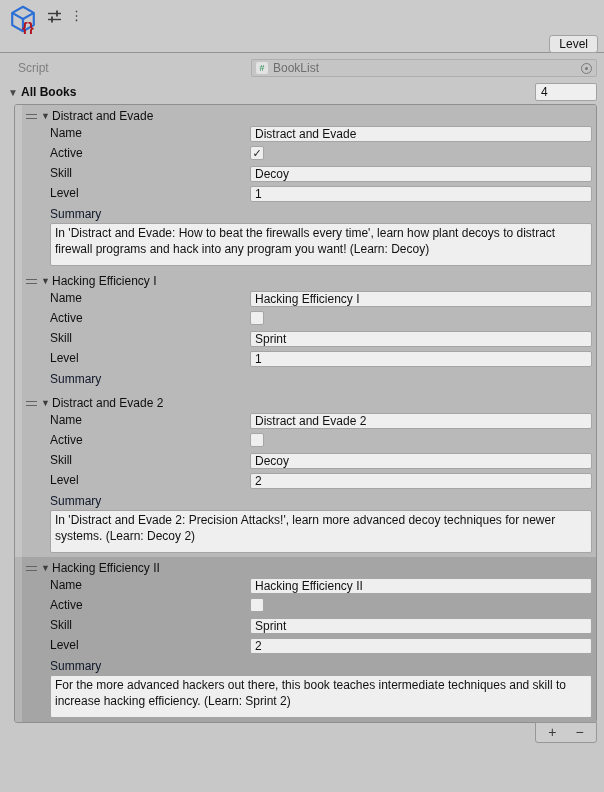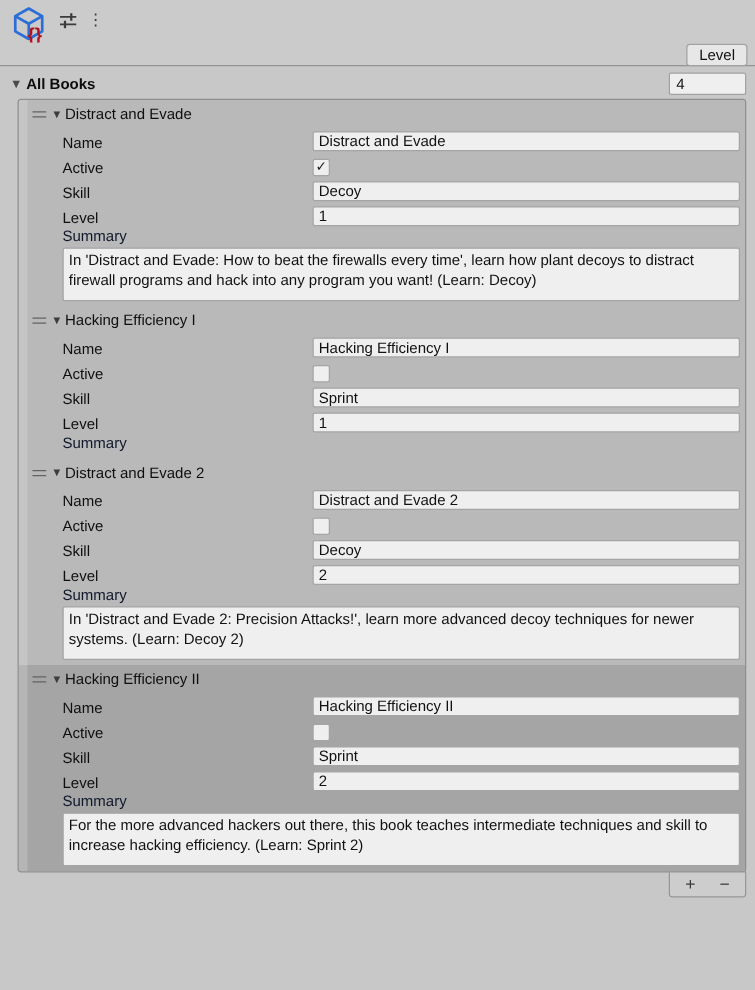--- a/index.html
+++ b/index.html
@@ -48,21 +48,21 @@
   .list {
     margin:2px 7px 0 14px; border:1px solid #8f8f8f; border-radius:3px;
     background:#c3c3c3; overflow:hidden;
   }
   .element { background:#b9b9b9; position:relative; padding:1px 0 4px 0; }
   .element::before { content:""; position:absolute; left:0; top:0; bottom:0; width:7px; background:rgba(255,255,255,0.18); }
   .element.selected { background:#a5a5a5; }
   .el-header { display:flex; align-items:center; height:20px; padding-left:11px; cursor:default; }
   .drag { width:11px; height:5px; border-top:1px solid #636363; border-bottom:1px solid #636363; margin-right:4px; flex:0 0 auto; cursor:default; }
   .el-title { color:#0f0f0f; }
-  .frow { display:flex; align-items:flex-end; height:20px; }
+  .frow { display:flex; align-items:flex-start; height:20px; }
   .frow .lbl { flex:0 0 235px; padding-left:35px; color:#0f0f0f; }
   .tf {
     flex:1; height:16px; margin-right:4px; background:#efefef; border:1px solid #a5a5a5;
     border-radius:2px; font-family:"Liberation Sans",sans-serif; font-size:12px; padding:0 4px; color:#111;
   }
   .cb {
     width:14px; height:14px; background:#efefef; border:1px solid #a5a5a5; border-radius:2px;
     font-size:11px; line-height:12px; text-align:center; color:#1f1f1f; cursor:default;
   }
   .sumlbl { padding-left:35px; height:17px; line-height:17px; color:#0f172a; }
@@ -100,20 +100,28 @@
           <line x1="5" y1="7.5" x2="5" y2="13.5" stroke="#3c3c3c" stroke-width="1.8"></line>
         </svg>
         <div class="kebab">⋮</div>
       </div>
     </div>
     <div class="hdr-row2">
       <button class="open-btn">Level</button>
     </div>
   </div>
 
+  <div class="script-row">
+    <span class="lbl-script">Script</span>
+    <div class="script-field">
+      <span class="script-icon">#</span>
+      <span class="script-name">BookList</span>
+      <span class="picker"></span>
+    </div>
+  </div>
 
   <div class="ab-row">
     <span class="fold ab-fold">▼</span>
     <span class="ab-label">All Books</span>
     <input class="size-field" value="4" style="">
   </div>
 
   <div class="list">
 
     <div class="element">

